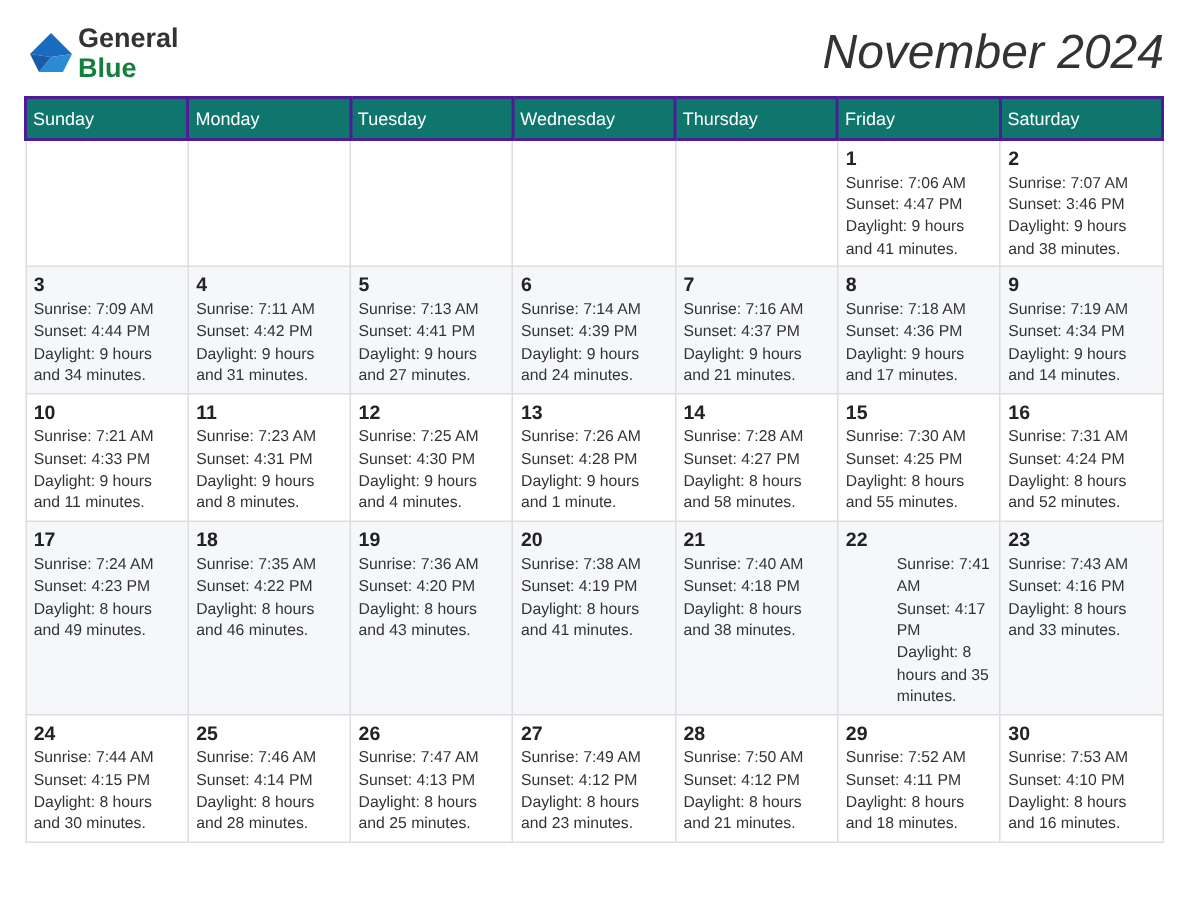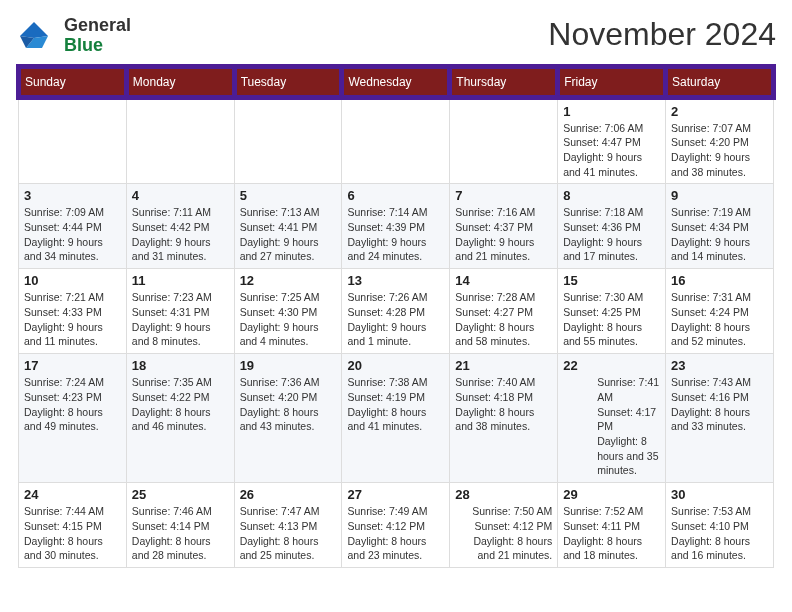--- a/index.html
+++ b/index.html
@@ -12,58 +12,59 @@
     }
     .header {
       display: flex;
       justify-content: space-between;
       align-items: flex-start;
       margin-bottom: 8px;
     }
     .logo {
       display: flex;
       align-items: center;
-      gap: 12px;
+      gap: 0;
     }
     .logo-text {
       font-size: 18px;
       font-weight: bold;
       line-height: 1.1;
     }
     .logo-general { color: #333; }
     .logo-blue { color: #15803d; }
     .logo-icon {
       width: 36px;
       height: 36px;
     }
     .title-area {
       text-align: right;
+      font-style: italic;
     }
     .month-title {
       font-size: 32px;
       font-weight: normal;
       color: #333;
     }
     .location {
       font-size: 15px;
       color: #555;
     }
     .calendar {
       width: 100%;
       border-collapse: collapse;
       font-size: 11px;
     }
     .calendar th {
-      background: #7f1d1d;
+      background: #0f766e;
       color: #fff;
       padding: 6px 4px;
       text-align: left;
       font-size: 12px;
       font-weight: normal;
-      border: 5px solid #4c1d95;
+      border: 2px solid #4c1d95;
     }
     .calendar td {
       vertical-align: top;
       padding: 4px 5px;
       border: 1px solid #ddd;
       width: 108px;
       min-height: 80px;
       height: 85px;
       background: #fff;
     }
@@ -129,21 +130,21 @@
         <td class="empty-cell"></td>
         <td>
           <div class="day-num">1</div>
           <div class="day-info" style="white-space: pre-line;">Sunrise: 7:06 AM
 Sunset: 4:47 PM
 Daylight: 9 hours and 41 minutes.</div>
         </td>
         <td>
           <div class="day-num">2</div>
           <div class="day-info" style="white-space: pre-line;">Sunrise: 7:07 AM
-Sunset: 4:20 PM
+Sunset: 3:46 PM
 Daylight: 9 hours and 38 minutes.</div>
         </td>
       </tr>
       <tr>
         <td>
           <div class="day-num">3</div>
           <div class="day-info" style="white-space: pre-line;">Sunrise: 7:09 AM
 Sunset: 4:44 PM
 Daylight: 9 hours and 34 minutes.</div>
         </td>
@@ -292,21 +293,21 @@
 Daylight: 8 hours and 25 minutes.</div>
         </td>
         <td>
           <div class="day-num">27</div>
           <div class="day-info" style="white-space: pre-line;">Sunrise: 7:49 AM
 Sunset: 4:12 PM
 Daylight: 8 hours and 23 minutes.</div>
         </td>
         <td>
           <div class="day-num">28</div>
-          <div class="day-info" style="white-space: pre-line; text-align: right;">Sunrise: 7:50 AM
+          <div class="day-info" style="white-space: pre-line;">Sunrise: 7:50 AM
 Sunset: 4:12 PM
 Daylight: 8 hours and 21 minutes.</div>
         </td>
         <td>
           <div class="day-num">29</div>
           <div class="day-info" style="white-space: pre-line;">Sunrise: 7:52 AM
 Sunset: 4:11 PM
 Daylight: 8 hours and 18 minutes.</div>
         </td>
         <td>

